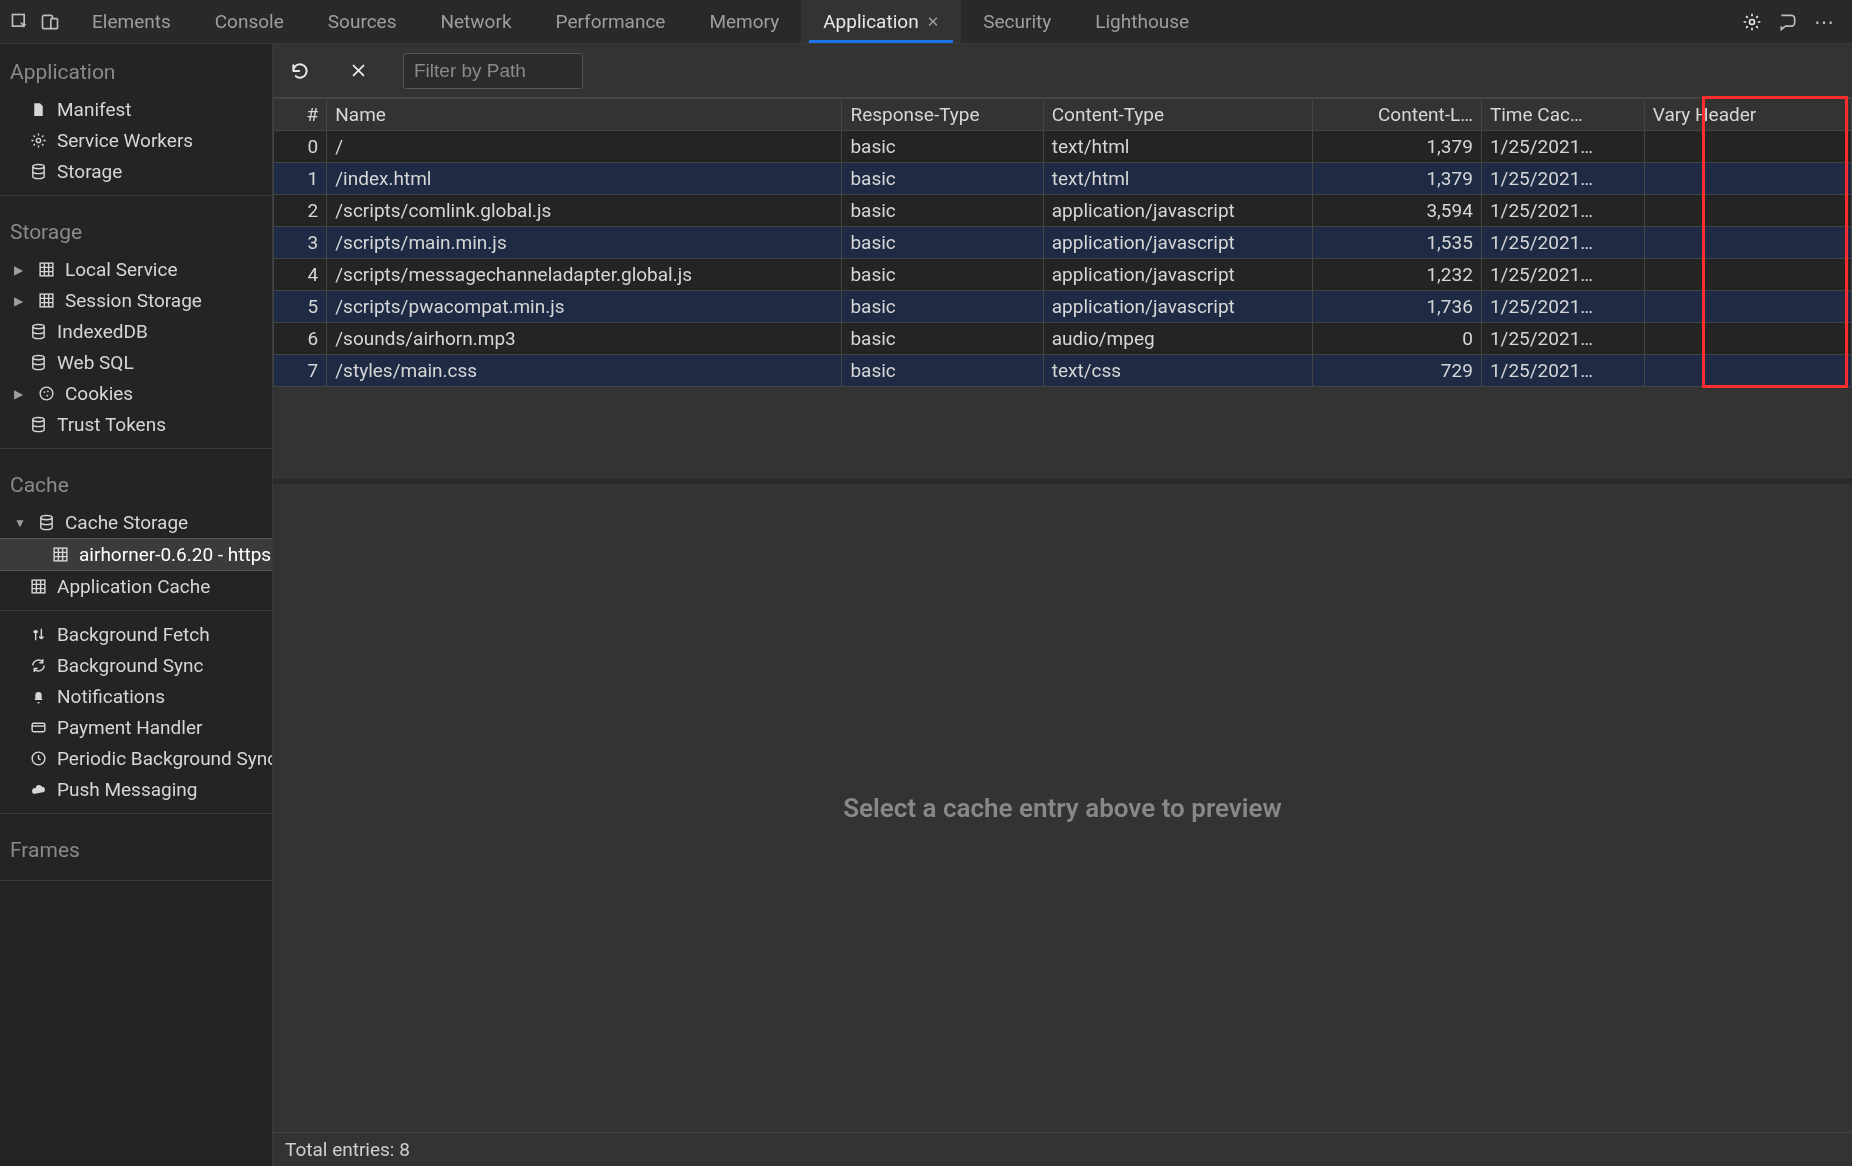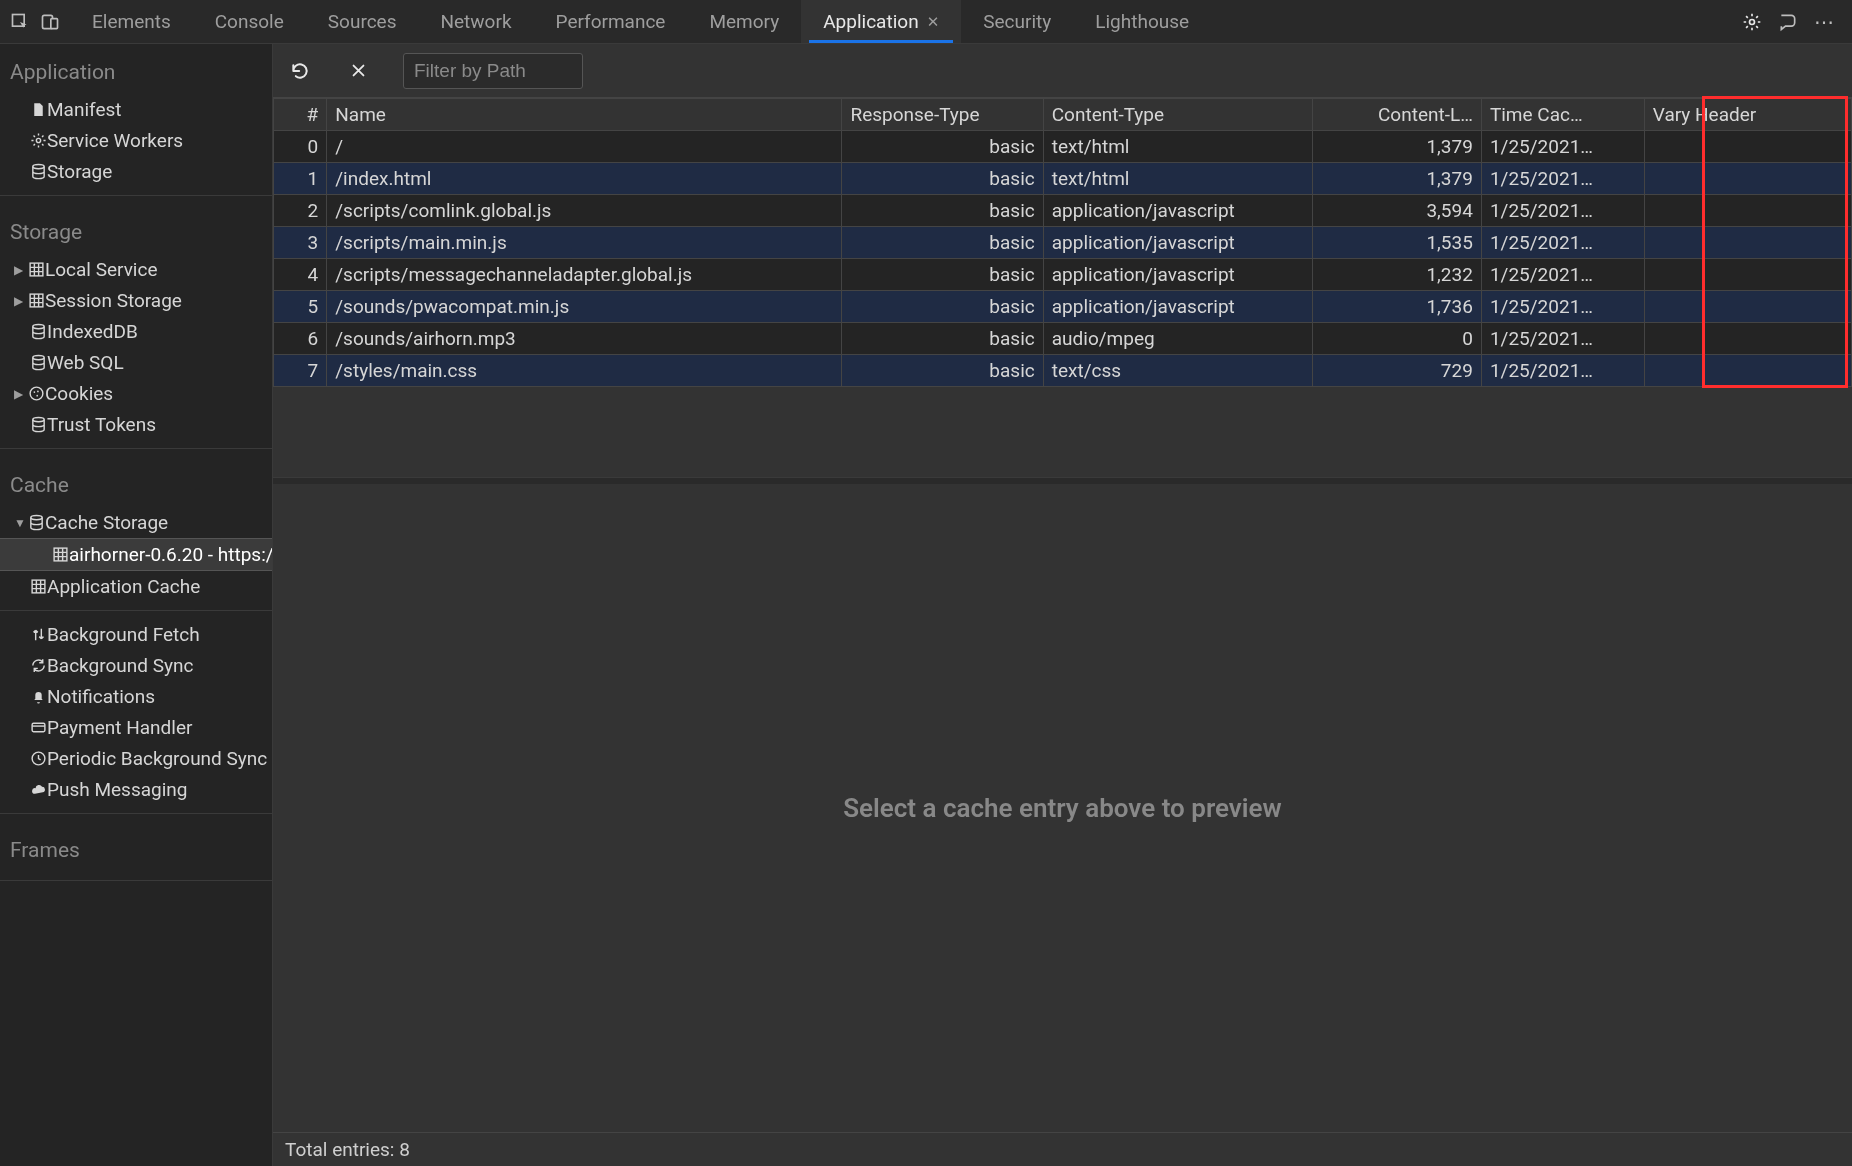--- a/index.html
+++ b/index.html
@@ -56,21 +56,21 @@
     border-right:1px solid #3a3a3a;
     overflow-y:auto;
     padding-bottom:10px;
   }
   .side-section-title{
     color:#8a8a8a;
     padding:16px 10px 10px 10px;
     font-size:21px;
   }
   .side-item{
-    display:flex; align-items:center; gap:0;
+    display:flex; align-items:center; gap:10px;
     padding:4px 10px 4px 30px;
     color:#d6d6d6;
     cursor:pointer;
     white-space:nowrap;
     overflow:hidden;
   }
   .side-item .tri{
     width:12px; display:inline-block; color:#9e9e9e; font-size:12px;
     margin-left:-16px; margin-right:2px;
   }
@@ -120,21 +120,21 @@
     color:#d6d6d6;
     overflow:hidden; white-space:nowrap; text-overflow:ellipsis;
     height:30px;
   }
   table.grid th{
     background:#333;
     font-weight:400;
     color:#d6d6d6;
   }
   table.grid td.num, table.grid th.num{ text-align:right; }
-  table.grid td.rt{ text-align:right; }
+  table.grid td.rt{ text-align:left; }
   table.grid tbody tr:nth-child(even) td{ background:#1f2b44; }
   table.grid tbody tr:nth-child(odd) td{ background:#242424; }
 
   .col-idx{width:36px;}
   .col-name{width:348px;}
   .col-rt{width:136px;}
   .col-ct{width:182px;}
   .col-cl{width:114px;}
   .col-tc{width:110px;}
   .col-vh{width:140px;}
@@ -486,21 +486,21 @@
                 <td class="num">4</td>
                 <td>/scripts/messagechanneladapter.global.js</td>
                 <td class="rt">basic</td>
                 <td>application/javascript</td>
                 <td class="num">1,232</td>
                 <td>1/25/2021…</td>
                 <td></td>
               </tr>
               <tr>
                 <td class="num">5</td>
-                <td>/sounds/pwacompat.min.js</td>
+                <td>/scripts/pwacompat.min.js</td>
                 <td class="rt">basic</td>
                 <td>application/javascript</td>
                 <td class="num">1,736</td>
                 <td>1/25/2021…</td>
                 <td></td>
               </tr>
               <tr>
                 <td class="num">6</td>
                 <td>/sounds/airhorn.mp3</td>
                 <td class="rt">basic</td>

